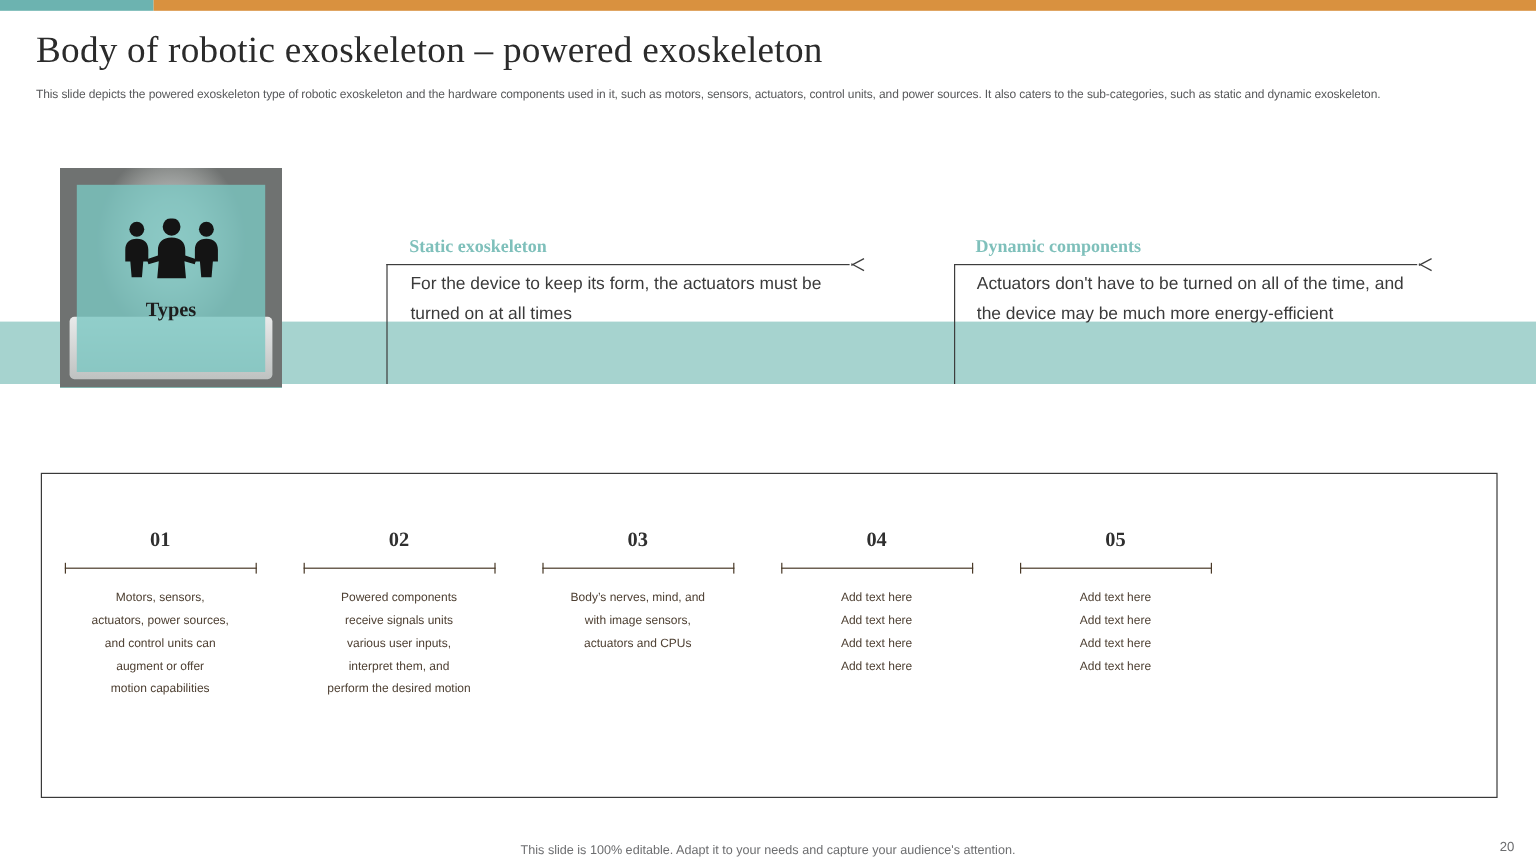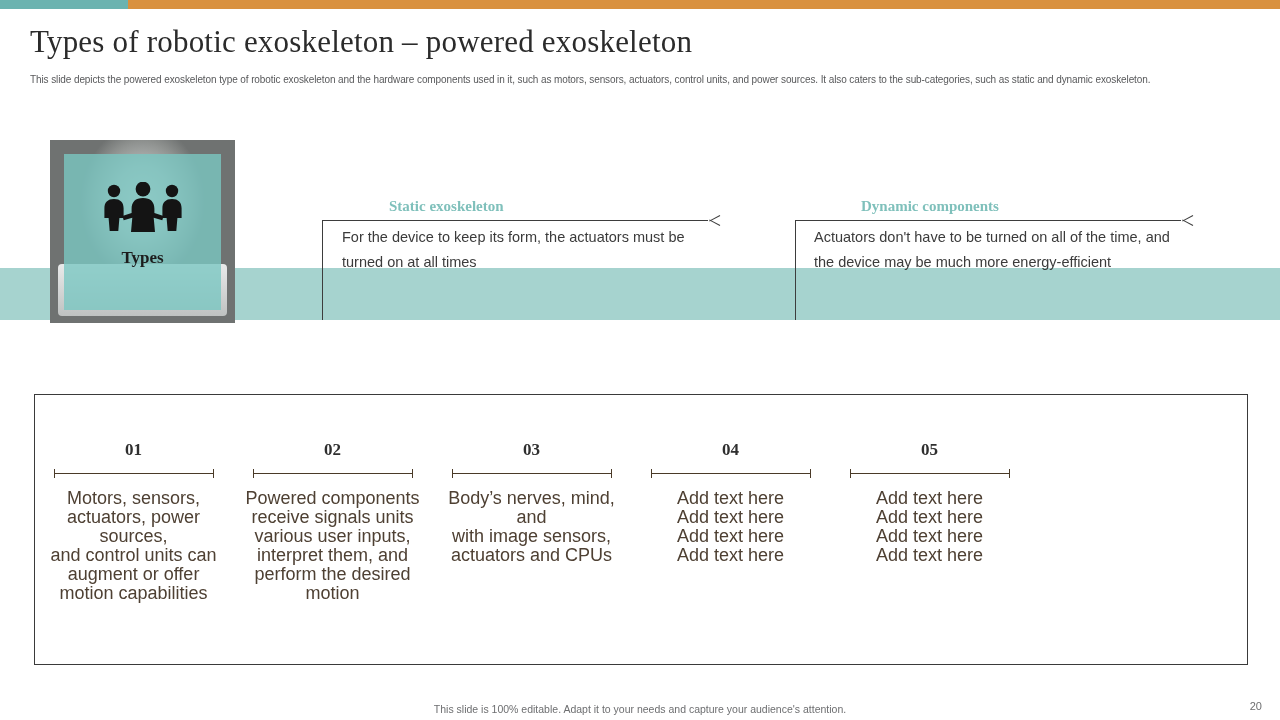--- a/index.html
+++ b/index.html
@@ -153,21 +153,20 @@
   .branch .arrowhead:before { top: 1px;  transform: rotate(-28deg);  transform-origin: right center; }
   .branch .arrowhead:after  { top: 11px; transform: rotate(28deg);   transform-origin: right center; }
 
   .branch-heading {
     position: absolute;
     font-family: "Liberation Serif", serif;
     font-weight: bold;
     font-size: 15px;
     color: #7fc0bb;
     white-space: nowrap;
-    margin-left: 48px;
   }
   .branch-body {
     position: absolute;
     font-size: 14.5px;
     line-height: 25px;
     color: #3b3b3b;
   }
 
   
   #bottom-box {
@@ -229,21 +228,21 @@
     position: absolute;
     top: 0;
     width: 1px;
     height: 9px;
     background: #4a3a28;
   }
   .col .rule .cap-l { left: 0; }
   .col .rule .cap-r { right: 0; }
   .col .body {
     margin-top: 11px;
-    font-size: 18px;
+    font-size: 10px;
     line-height: 19px;
     color: #4e4033;
     padding: 0 6px;
   }
   .col .body .line { display: block; }
 
   
   #footer-note {
     position: absolute;
     left: 0;
@@ -262,21 +261,21 @@
   }
 </style>
 </head>
 <body>
 
 <div id="topbar">
   <div class="seg-teal"></div>
   <div class="seg-orange"></div>
 </div>
 
-<div id="page-title">Types of robotic exoskeleton – powered exoskeleton</div>
+<div id="page-title">Body of robotic exoskeleton – powered exoskeleton</div>
 <div id="page-subtitle">This slide depicts the powered exoskeleton type of robotic exoskeleton and the hardware components used in it, such as motors, sensors, actuators, control units, and power sources. It also caters to the sub-categories, such as static and dynamic exoskeleton.</div>
 
 <div id="tan-panel"></div>
 <div id="teal-band"></div>
 
 <div id="photo-tile">
   <div class="photo-bg"></div>
   <div class="photo-overlay"></div>
   <div class="photo-icon">
     <svg width="92" height="50" viewBox="0 0 92 50" xmlns="http://www.w3.org/2000/svg" aria-hidden="true">

